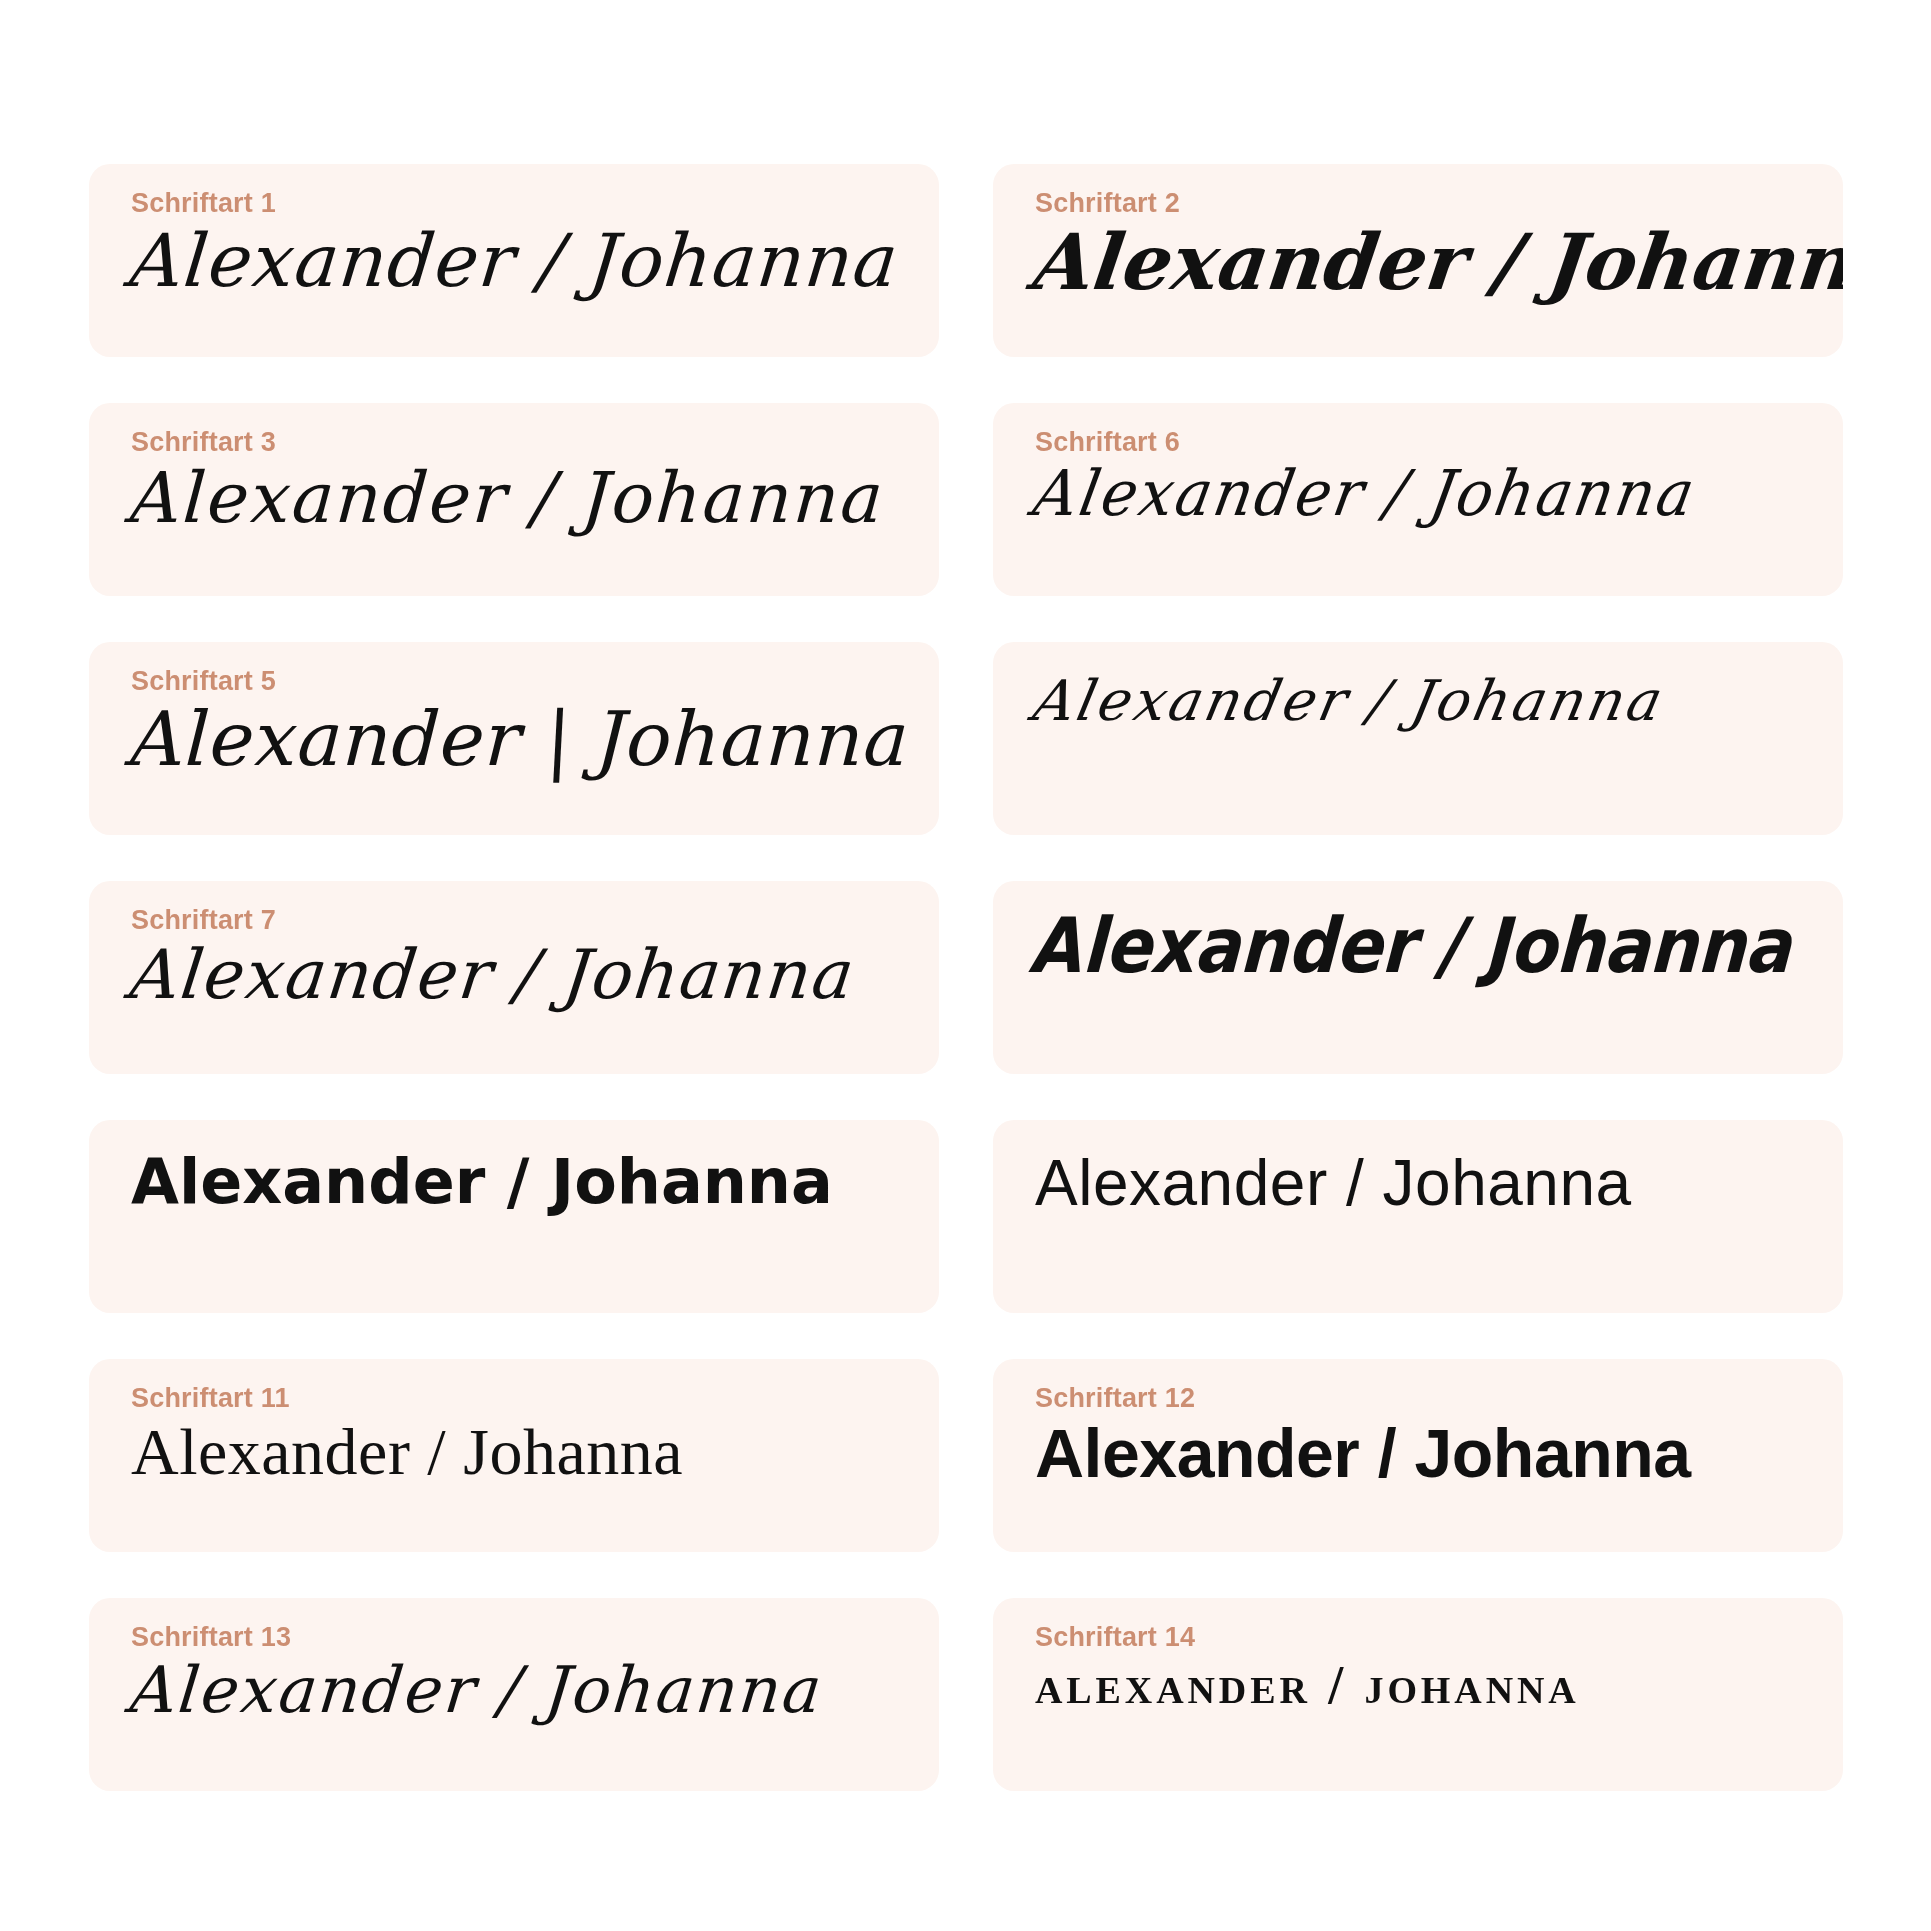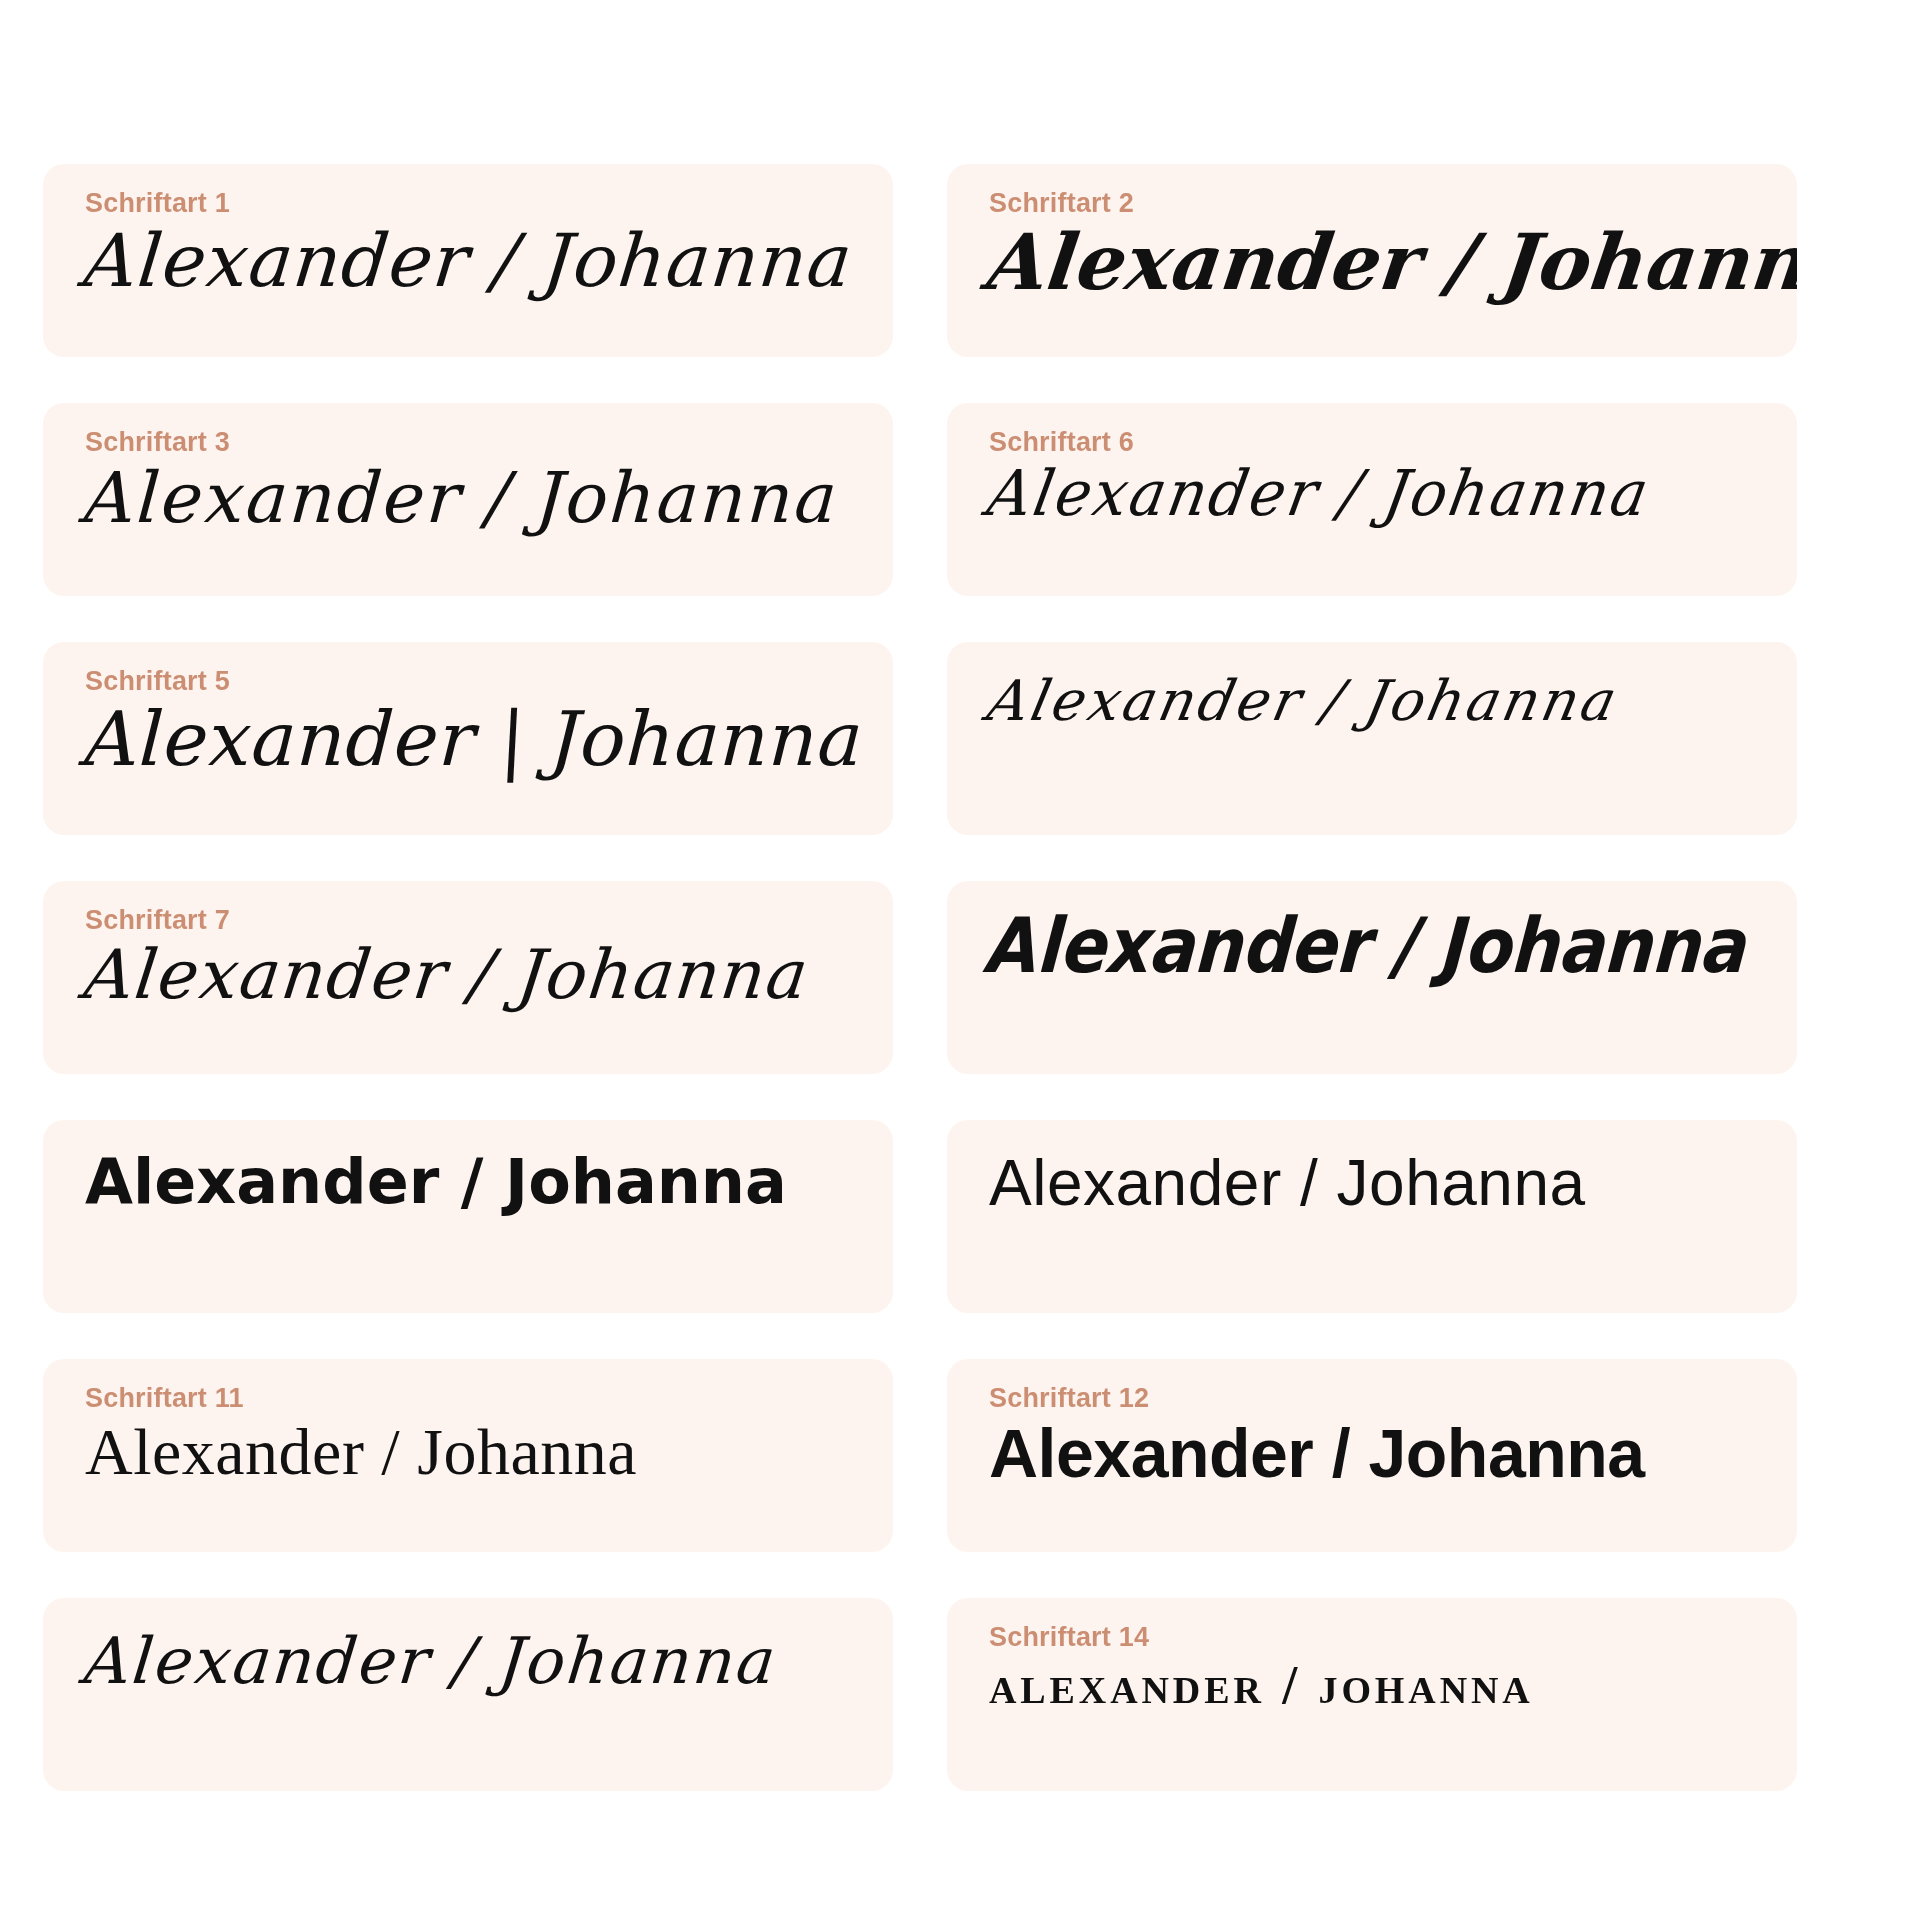--- a/index.html
+++ b/index.html
@@ -12,21 +12,21 @@
     height: 1931px;
     font-family: "Liberation Sans", sans-serif;
     -webkit-font-smoothing: antialiased;
   }
 
   .sheet {
     box-sizing: border-box;
     width: 1897px;
     height: 1931px;
     background: #ffffff;
-    padding: 164px 89px 0 43px;
+    padding: 164px 89px 0 89px;
   }
 
   .grid {
     display: grid;
     grid-template-columns: 850px 850px;
     column-gap: 54px;
     row-gap: 46px;
   }
 
   .font-card {
@@ -144,20 +144,21 @@
       <div class="card-label">Schriftart 11</div>
       <div class="card-sample s11">Alexander / Johanna</div>
     </div>
 
     <div class="font-card">
       <div class="card-label">Schriftart 12</div>
       <div class="card-sample s12">Alexander / Johanna</div>
     </div>
 
     <div class="font-card">
+      <div class="card-label">Schriftart 13</div>
       <div class="card-sample s13">Alexander  /  Johanna</div>
     </div>
 
     <div class="font-card">
       <div class="card-label">Schriftart 14</div>
       <div class="card-sample s14">Alexander / Johanna</div>
     </div>
 
   </div>
 </div>

